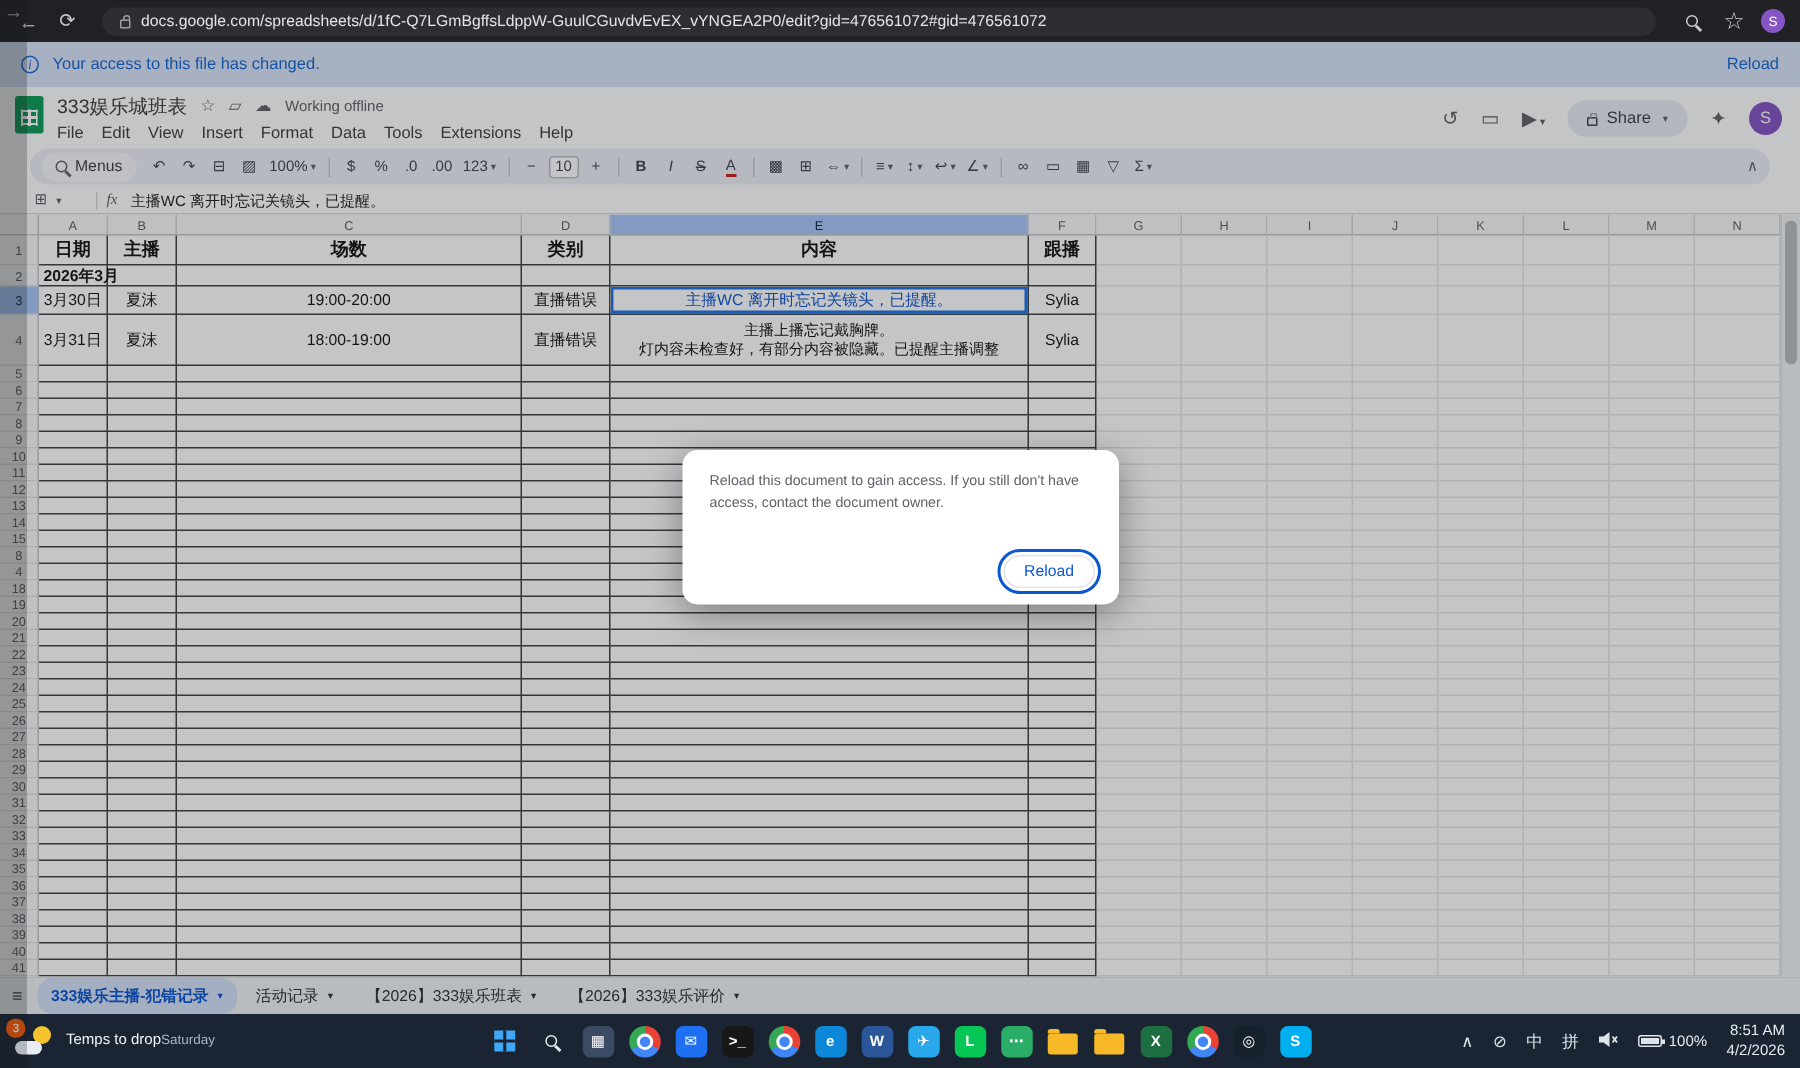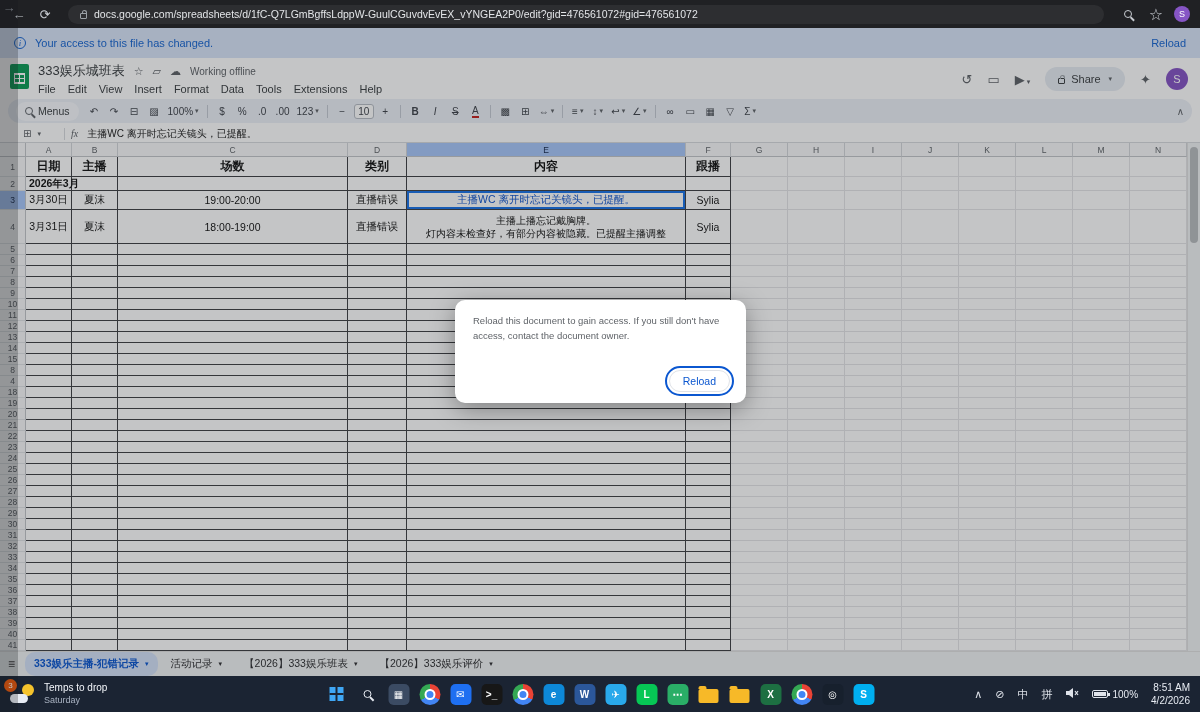--- a/index.html
+++ b/index.html
@@ -39,21 +39,21 @@
   .doc-ic { color:#5f6368; font-size:11px; line-height:1; }
   .offline-txt { font-size:10px; color:#5f6368; }
   .menu-row { display:flex; gap:12px; font-size:11px; color:#3c4043; margin-top:2px; }
   .menu-row span { cursor:default; }
   .header-right { margin-left:auto; display:flex; align-items:center; gap:15px; margin-top:5px; }
   .hdr-ic { color:#5f6368; font-size:13px; }
   .share-btn { display:flex; align-items:center; gap:6px; background:#e7ecf3; border-radius:14px; height:24px; padding:0 13px; font-size:11px; color:#3c4043; }
   .avatar-lg { width:22px; height:22px; border-radius:50%; background:#8655c5; color:#fff; font-size:11px; display:flex; align-items:center; justify-content:center; }
   .caret { font-size:7px; color:#5f6368; margin-left:2px; }
 
-  .toolbar { margin:1px 8px 2px; height:24px; background:#edf0f7; border-radius:12px; display:flex; align-items:center; padding:0 8px; gap:3px; flex:none; }
+  .toolbar { margin:1px 20px 2px; height:24px; background:#edf0f7; border-radius:12px; display:flex; align-items:center; padding:0 8px; gap:3px; flex:none; }
   .menus-pill { display:flex; align-items:center; gap:5px; background:#f7f9fd; border-radius:10px; height:19px; padding:0 9px; font-size:10.5px; color:#3c4043; margin-right:4px; }
   .tb { min-width:17px; height:18px; display:flex; align-items:center; justify-content:center; font-size:10px; color:#40454c; border-radius:3px; padding:0 2px; }
   .tb-box { border:1px solid #b7bcc5; min-width:20px; height:15px; background:#fff; }
   .tb-sep { width:1px; height:13px; background:#c5cad3; margin:0 3px; flex:none; }
   .tb-collapse { margin-left:auto; color:#5f6368; font-size:10px; }
 
   .formula-bar { height:18px; display:flex; align-items:center; border-bottom:1px solid #d7dade; font-size:10px; color:#333; flex:none; padding-left:6px; }
   .name-box { width:52px; display:flex; align-items:center; justify-content:center; gap:4px; color:#5f6368; }
   .fb-sep { width:1px; height:12px; background:#d7dade; margin:0 6px; }
   .fx { font-style:italic; color:#5f6368; font-family:"Liberation Serif",serif; margin-right:9px; }
@@ -90,21 +90,21 @@
   .dlg-body { font-size:9.5px; color:#5f6368; line-height:1.55; max-width:252px; }
   .dlg-btn { position:absolute; right:16px; bottom:11px; background:#fff; border:1px solid #e0e3e8; border-radius:13px; color:#0b57d0; font-size:10.5px; padding:4px 13px; outline:2px solid #0b57d0; outline-offset:2px; font-family:inherit; cursor:pointer; }
 
   
   .taskbar { height:36px; background:#1b2433; display:flex; align-items:center; padding:0 10px; color:#e8ecf3; position:relative; }
   .weather { display:flex; align-items:center; gap:8px; position:relative; }
   .weather-ic { position:relative; width:26px; height:22px; }
   .weather-ic::before { content:""; position:absolute; top:1px; right:2px; width:12px; height:12px; border-radius:50%; background:#f5c32c; }
   .weather-ic::after { content:""; position:absolute; bottom:2px; left:0; width:18px; height:9px; border-radius:6px; background:#e8edf5; }
   .weather-badge { position:absolute; top:-4px; left:-6px; width:13px; height:13px; border-radius:50%; background:#e8590c; color:#fff; font-size:8px; display:flex; align-items:center; justify-content:center; z-index:2; }
-  .weather-txt { display:flex; flex-direction:column; line-height:1.25; }
+  .weather-txt { display:flex; flex-direction:row; line-height:1.25; }
   .weather-l1 { font-size:10px; color:#f2f5fa; }
   .weather-l2 { font-size:9px; color:#aab3c2; }
   .tb-center { position:absolute; left:50%; transform:translateX(-50%); display:flex; align-items:center; gap:7px; }
   .tb-app { width:24px; height:24px; display:flex; align-items:center; justify-content:center; }
   .winlogo { width:14px; height:14px; background-image:linear-gradient(#1b2433,#1b2433),linear-gradient(#1b2433,#1b2433); background-size:100% 2px,2px 100%; background-position:center,center; background-repeat:no-repeat; background-color:#3fa7f5; }
   .search-ic { color:#e8ecf3; }
   .app-sq { width:21px; height:21px; border-radius:5px; color:#fff; font-size:10px; font-weight:700; display:flex; align-items:center; justify-content:center; }
   .chrome-ic { width:21px; height:21px; border-radius:50%; background:conic-gradient(#ea4335 0 33%,#4285f4 33% 66%,#34a853 66% 100%); position:relative; }
   .chrome-ic::after { content:""; position:absolute; inset:5px; background:#4285f4; border:2px solid #fff; border-radius:50%; }
   .folder-ic { width:20px; height:14px; background:#f7b928; border-radius:2px; position:relative; margin-top:4px; }

